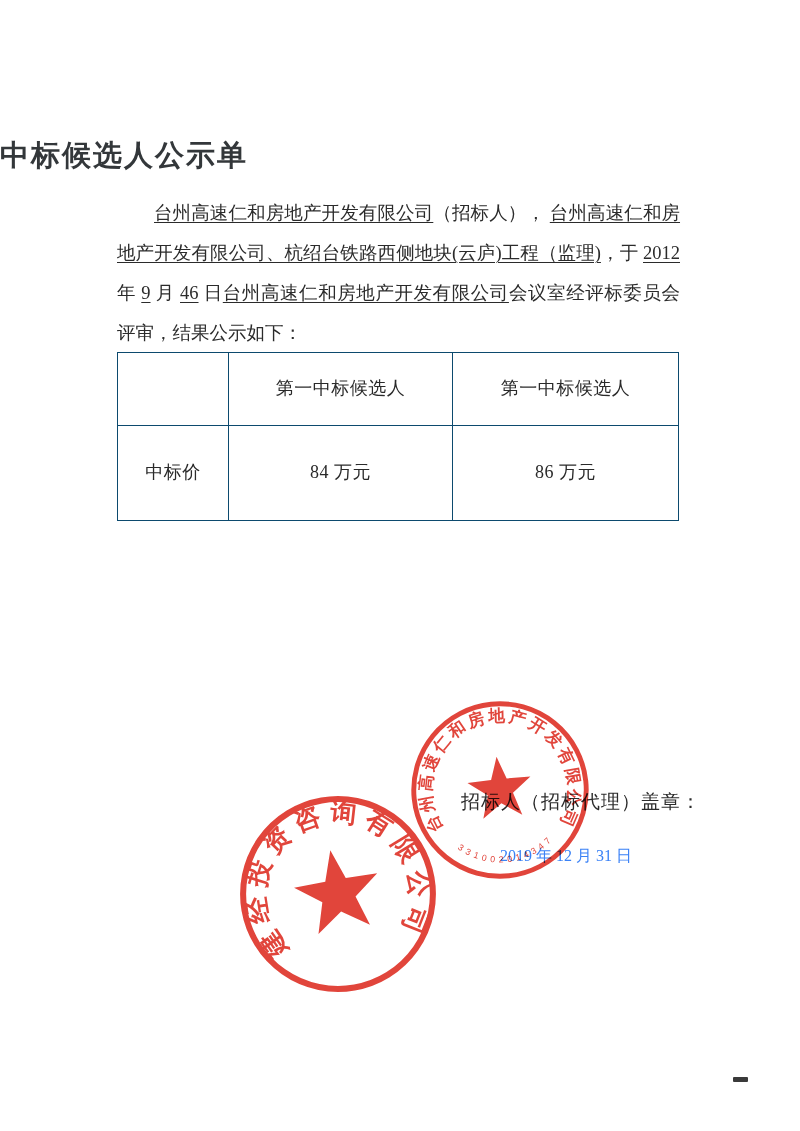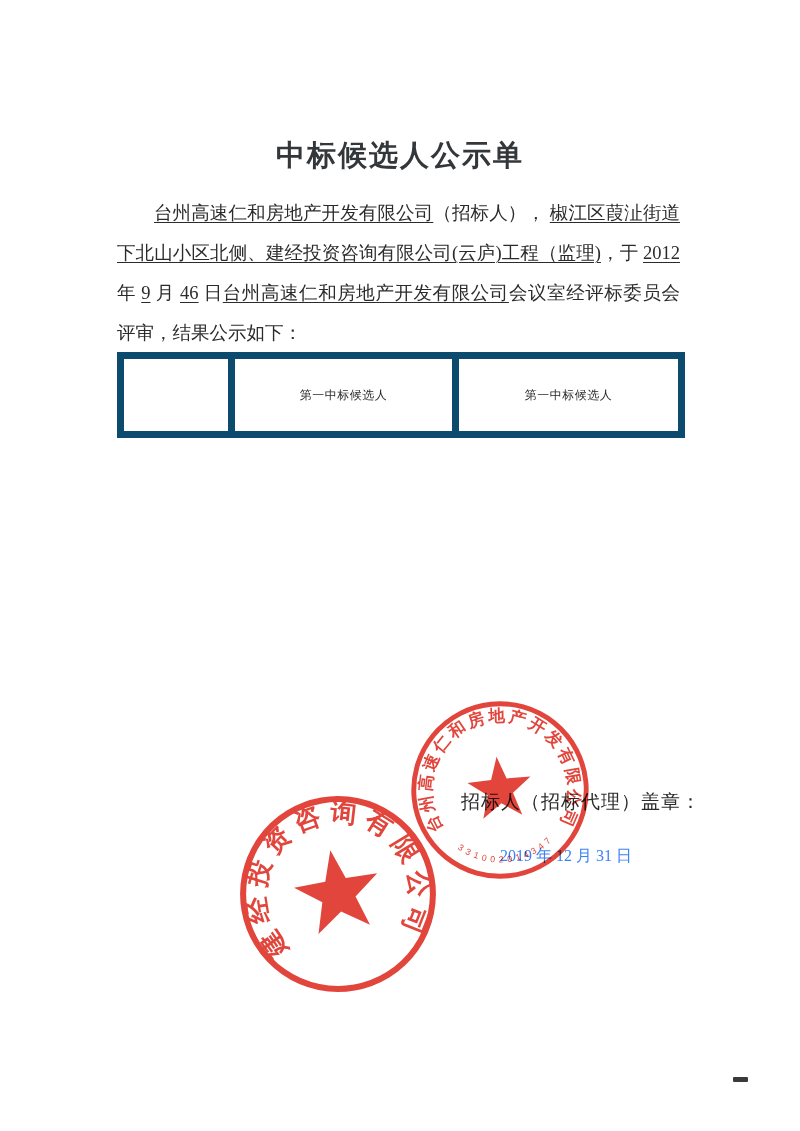--- a/index.html
+++ b/index.html
@@ -7,21 +7,21 @@
     position:relative;
     width:800px;height:1131px;
     background:#ffffff;
     overflow:hidden;
     font-family:"Liberation Serif", serif;
     color:#262626;
   }
   .doc-title{
     position:absolute;
     left:0; top:136px; width:800px;
-    text-align:center;
+    text-align:left;
     font-family:"Liberation Sans", sans-serif;
     font-weight:700;
     font-size:29px;
     letter-spacing:2px;
     color:#33373a;
   }
   .intro{
     position:absolute;
     left:117px; top:193px; width:563px;
     font-size:18.5px;
@@ -36,24 +36,24 @@
     text-decoration-thickness:1px;
   }
   table.notice{
     position:absolute;
     left:117px; top:352px;
     width:561px;
     border-collapse:collapse;
     table-layout:fixed;
   }
   table.notice td{
-    border:7px solid #0c4a6e;
+    border:1px solid #0c4a6e;
     text-align:center;
     vertical-align:middle;
-    font-size:12px;
+    font-size:18px;
     color:#2a2a2a;
     padding:2px 10px;
     line-height:1.55;
     letter-spacing:0.5px;
   }
   tr.r0 td{height:68px;}
   tr.r1 td{height:89px;}
   tr.r2 td{height:90px;}
   tr.r3 td{height:80px;}
   tr.r4 td{height:84px;}
@@ -89,33 +89,38 @@
     border-radius:1px;
   }
 </style>
 </head>
 <body>
 
 <div class="page">
 
   <div class="doc-title">中标候选人公示单</div>
 
-  <div class="intro"><span class="u">台州高速仁和房地产开发有限公司</span><span>（招标人）， </span><span class="u">椒江区葭沚街道下北山小区北侧、建经投资咨询有限公司(云庐)工程（监理)</span><span>，于 </span><span class="u">2012</span><span> 年 </span><span class="u">9</span><span> 月 </span><span class="u">46</span><span> 日</span><span class="u">台州高速仁和房地产开发有限公司</span><span>会议室经评标委员会评审，结果公示如下：</span></div>
+  <div class="intro"><span class="u">台州高速仁和房地产开发有限公司</span><span>（招标人）， </span><span class="u">台州高速仁和房地产开发有限公司、杭绍台铁路西侧地块(云庐)工程（监理)</span><span>，于 </span><span class="u">2012</span><span> 年 </span><span class="u">9</span><span> 月 </span><span class="u">46</span><span> 日</span><span class="u">台州高速仁和房地产开发有限公司</span><span>会议室经评标委员会评审，结果公示如下：</span></div>
 
   <table class="notice">
     <colgroup>
       <col style="width:111px">
         <col style="width:224px">
         <col style="width:226px">
     </colgroup>
     <tbody>
         <tr class="r0">
       <td></td>
       <td>第一中标候选人</td>
       <td>第一中标候选人</td>
+    </tr>
+    <tr class="r2">
+      <td>中标价</td>
+      <td>84 万元</td>
+      <td>86 万元</td>
     </tr>
   </tbody>
     </table>
 
   <div class="sign-label">招标人（招标代理）盖章：</div>
   <div class="sign-date">2019 年 12 月 31 日</div>
 
   <svg class="stamp stamp-bidder" viewBox="0 0 200 200">
     <circle cx="100" cy="100" r="88" fill="none" stroke-width="5" stroke="#dd2b20"></circle>
     <polygon points="100,66 108,89 132.3,89.5 112.9,104.2 120,127.5 100,113.6 80,127.5 87.1,104.2 67.7,89.5 92,89" fill="#dd2b20"></polygon>

